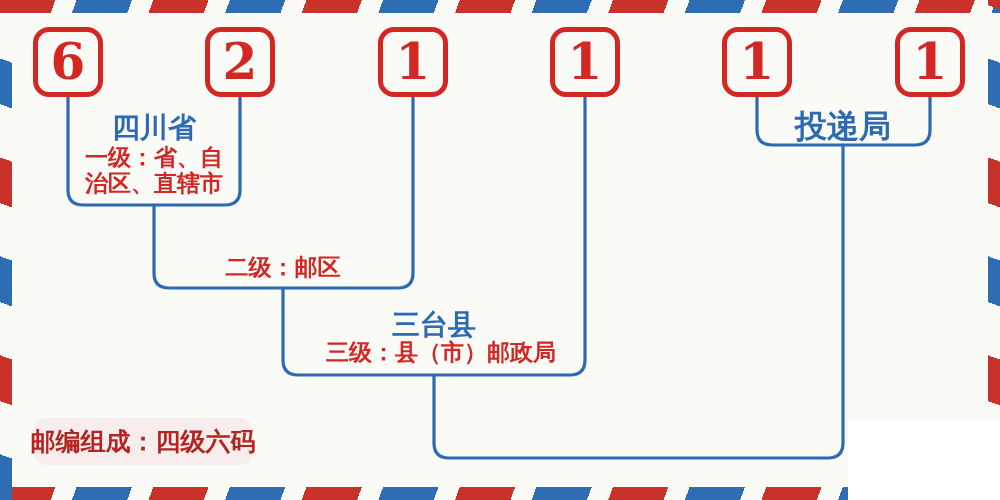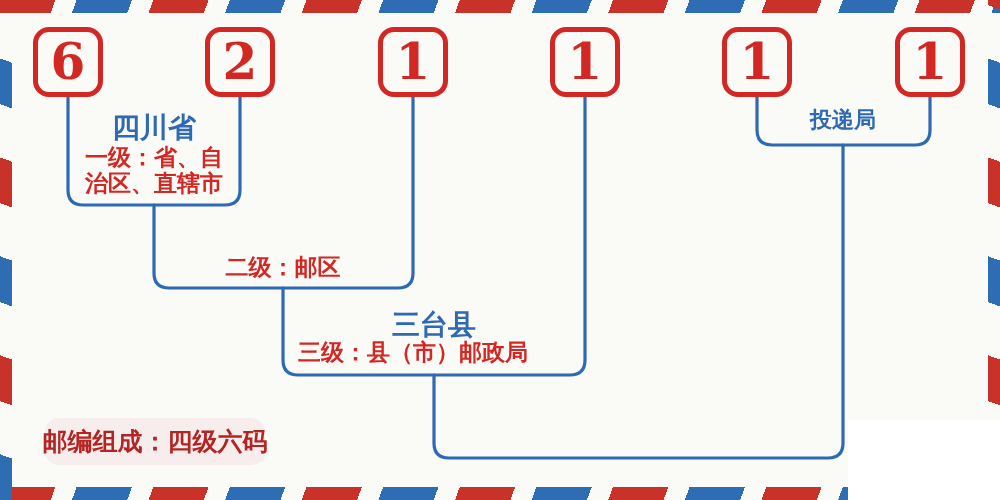--- a/index.html
+++ b/index.html
@@ -54,28 +54,28 @@
     color:var(--red);line-height:1;
   }
   
   .lbl{
     position:absolute;transform:translateX(-50%);white-space:nowrap;
     text-align:center;z-index:4;font-weight:700;line-height:1.2;
   }
   .lbl-blue{color:var(--blue);}
   .lbl-red{color:var(--red);}
   .name-lg{font-size:28px;}
-  .name-md{font-size:22px;}
+  .name-md{font-size:32px;}
   .desc{font-size:23px;}
   .desc-two-line{line-height:26px;}
   
   .badge{
     position:absolute;left:33px;top:418px;width:220px;height:47px;
     background:var(--badge-bg);border-radius:14px;z-index:4;
-    display:flex;align-items:center;justify-content:center;margin-left:12px;
+    display:flex;align-items:center;justify-content:center;
   }
   .badge-text{
     color:var(--badge-text);font-size:25px;font-weight:700;white-space:nowrap;
     font-family:"Liberation Serif","DejaVu Serif",serif;
   }
 </style>
 </head>
 <body>
 
 <div class="canvas">
@@ -115,21 +115,21 @@
 
   <div class="lbl lbl-blue name-lg" style="left:154px;top:111px">四川省</div>
   <div class="lbl lbl-red desc desc-two-line" style="left:154px;top:144px">
     <div>一级：省、自</div>
     <div>治区、直辖市</div>
   </div>
 
   <div class="lbl lbl-blue name-lg" style="left:434px;top:308px">三台县</div>
 
   <div class="lbl lbl-red desc" style="left:283px;top:254px">二级：邮区</div>
-  <div class="lbl lbl-red desc" style="left:413px;top:339px">三级：县（市）邮政局</div>
+  <div class="lbl lbl-red desc" style="left:441px;top:339px">三级：县（市）邮政局</div>
 
 
   <div class="lbl lbl-blue name-md" style="left:843px;top:107px">投递局</div>
 
   <div class="badge">
     <span class="badge-text">邮编组成：四级六码</span>
   </div>
 
 </div>
 

